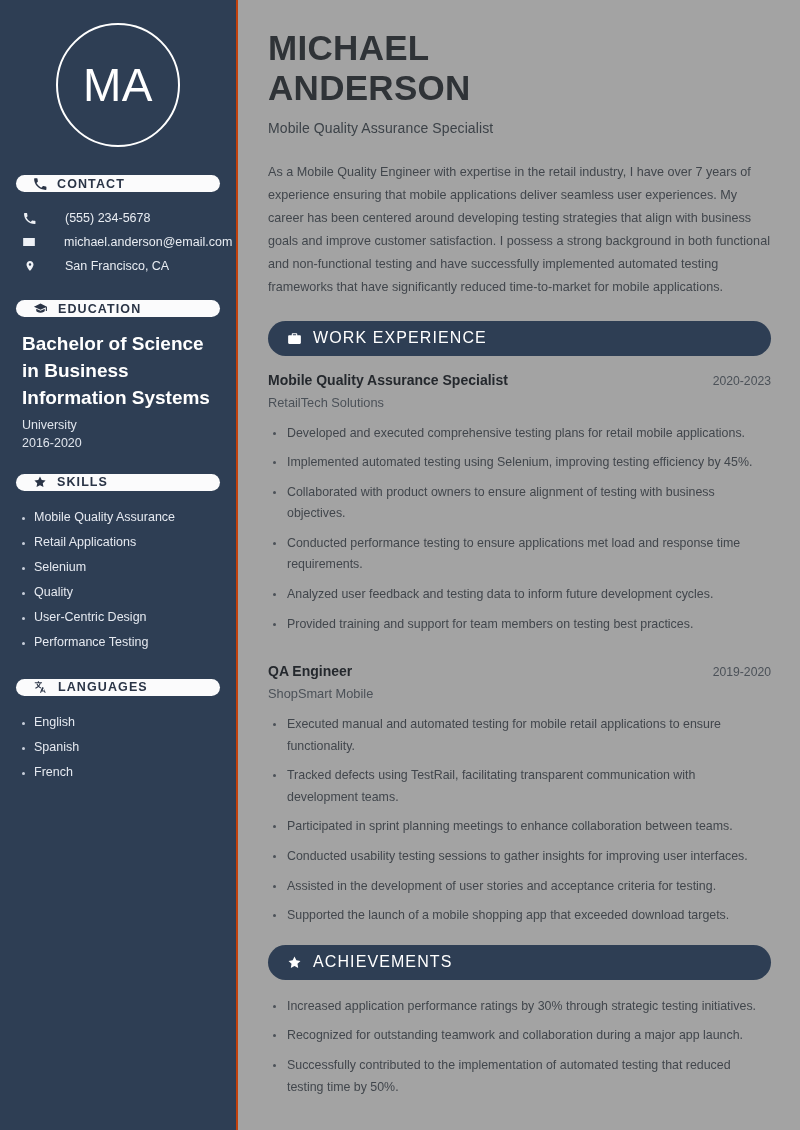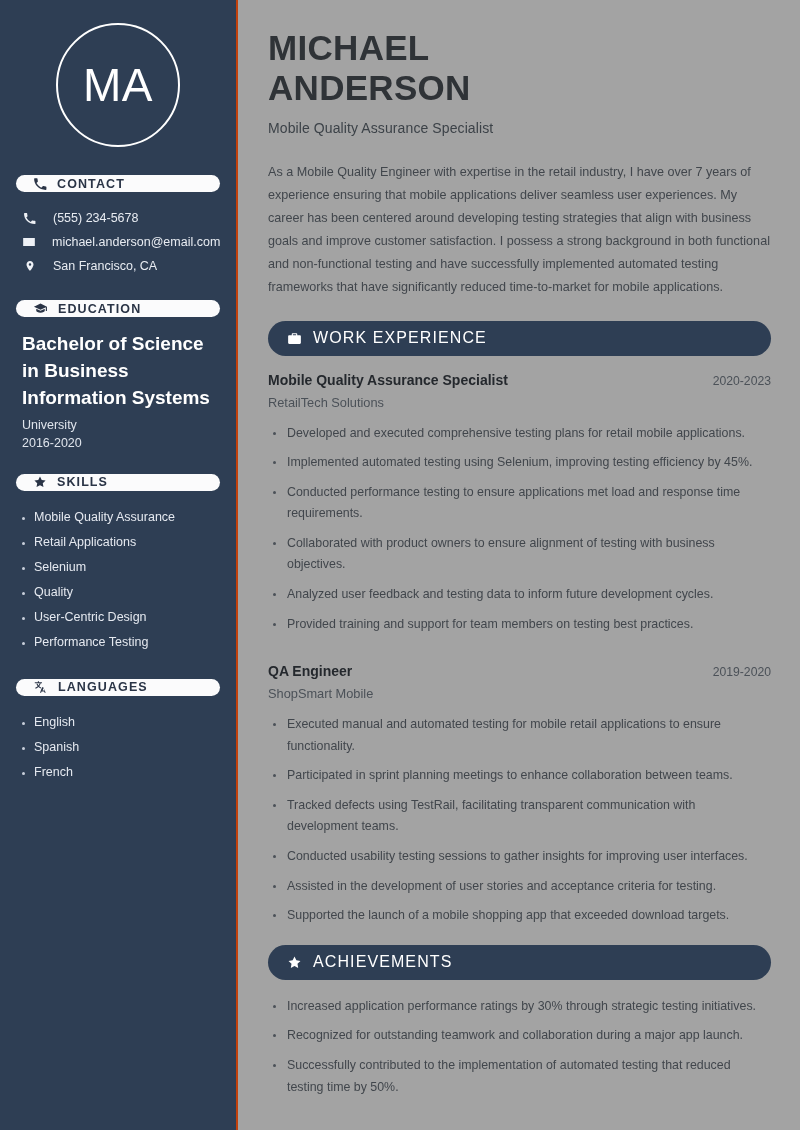--- a/index.html
+++ b/index.html
@@ -72,21 +72,21 @@
     font-weight: 700;
     letter-spacing: 1.1px;
     text-transform: uppercase;
   }
   .pill .ico svg { display: block; }
 
   .contact-list { margin: 0 0 22px 0; padding: 0; list-style: none; }
   .contact-row {
     display: flex;
     align-items: center;
-    gap: 16px;
+    gap: 28px;
     padding: 5px 0 5px 6px;
     font-size: 12.5px;
     color: #e8ecf2;
   }
   .contact-row .ico { width: 15px; display: flex; justify-content: center; }
   .contact-row .ico svg { display: block; }
 
   .edu-block { padding: 0 4px 0 6px; margin-bottom: 24px; }
   .edu-degree {
     font-size: 19px;
@@ -315,39 +315,39 @@
 
     <div class="job">
       <div class="job-top">
         <span class="job-title">Mobile Quality Assurance Specialist</span>
         <span class="job-dates">2020-2023</span>
       </div>
       <div class="job-company">RetailTech Solutions</div>
       <ul class="bullets">
         <li>Developed and executed comprehensive testing plans for retail mobile applications.</li>
         <li>Implemented automated testing using Selenium, improving testing efficiency by 45%.</li>
+        <li>Collaborated with product owners to ensure alignment of testing with business objectives.</li>
         <li>Conducted performance testing to ensure applications met load and response time requirements.</li>
-        <li>Collaborated with product owners to ensure alignment of testing with business objectives.</li>
         <li>Analyzed user feedback and testing data to inform future development cycles.</li>
         <li>Provided training and support for team members on testing best practices.</li>
       </ul>
     </div>
 
     <div class="job-gap"></div>
 
     <div class="job">
       <div class="job-top">
         <span class="job-title">QA Engineer</span>
         <span class="job-dates">2019-2020</span>
       </div>
       <div class="job-company">ShopSmart Mobile</div>
       <ul class="bullets">
         <li>Executed manual and automated testing for mobile retail applications to ensure functionality.</li>
+        <li>Tracked defects using TestRail, facilitating transparent communication with development teams.</li>
         <li>Participated in sprint planning meetings to enhance collaboration between teams.</li>
-        <li>Tracked defects using TestRail, facilitating transparent communication with development teams.</li>
         <li>Conducted usability testing sessions to gather insights for improving user interfaces.</li>
         <li>Assisted in the development of user stories and acceptance criteria for testing.</li>
         <li>Supported the launch of a mobile shopping app that exceeded download targets.</li>
       </ul>
     </div>
 
     <div class="section-bar" style="margin-top:10px;">
       <span class="ico">
         <svg width="15" height="15" viewBox="0 0 24 24" fill="#ffffff">
             <path d="M12 2.5l2.95 5.98 6.6.96-4.78 4.66 1.13 6.57L12 17.57l-5.9 3.1 1.13-6.57L2.45 9.44l6.6-.96L12 2.5z"></path>

